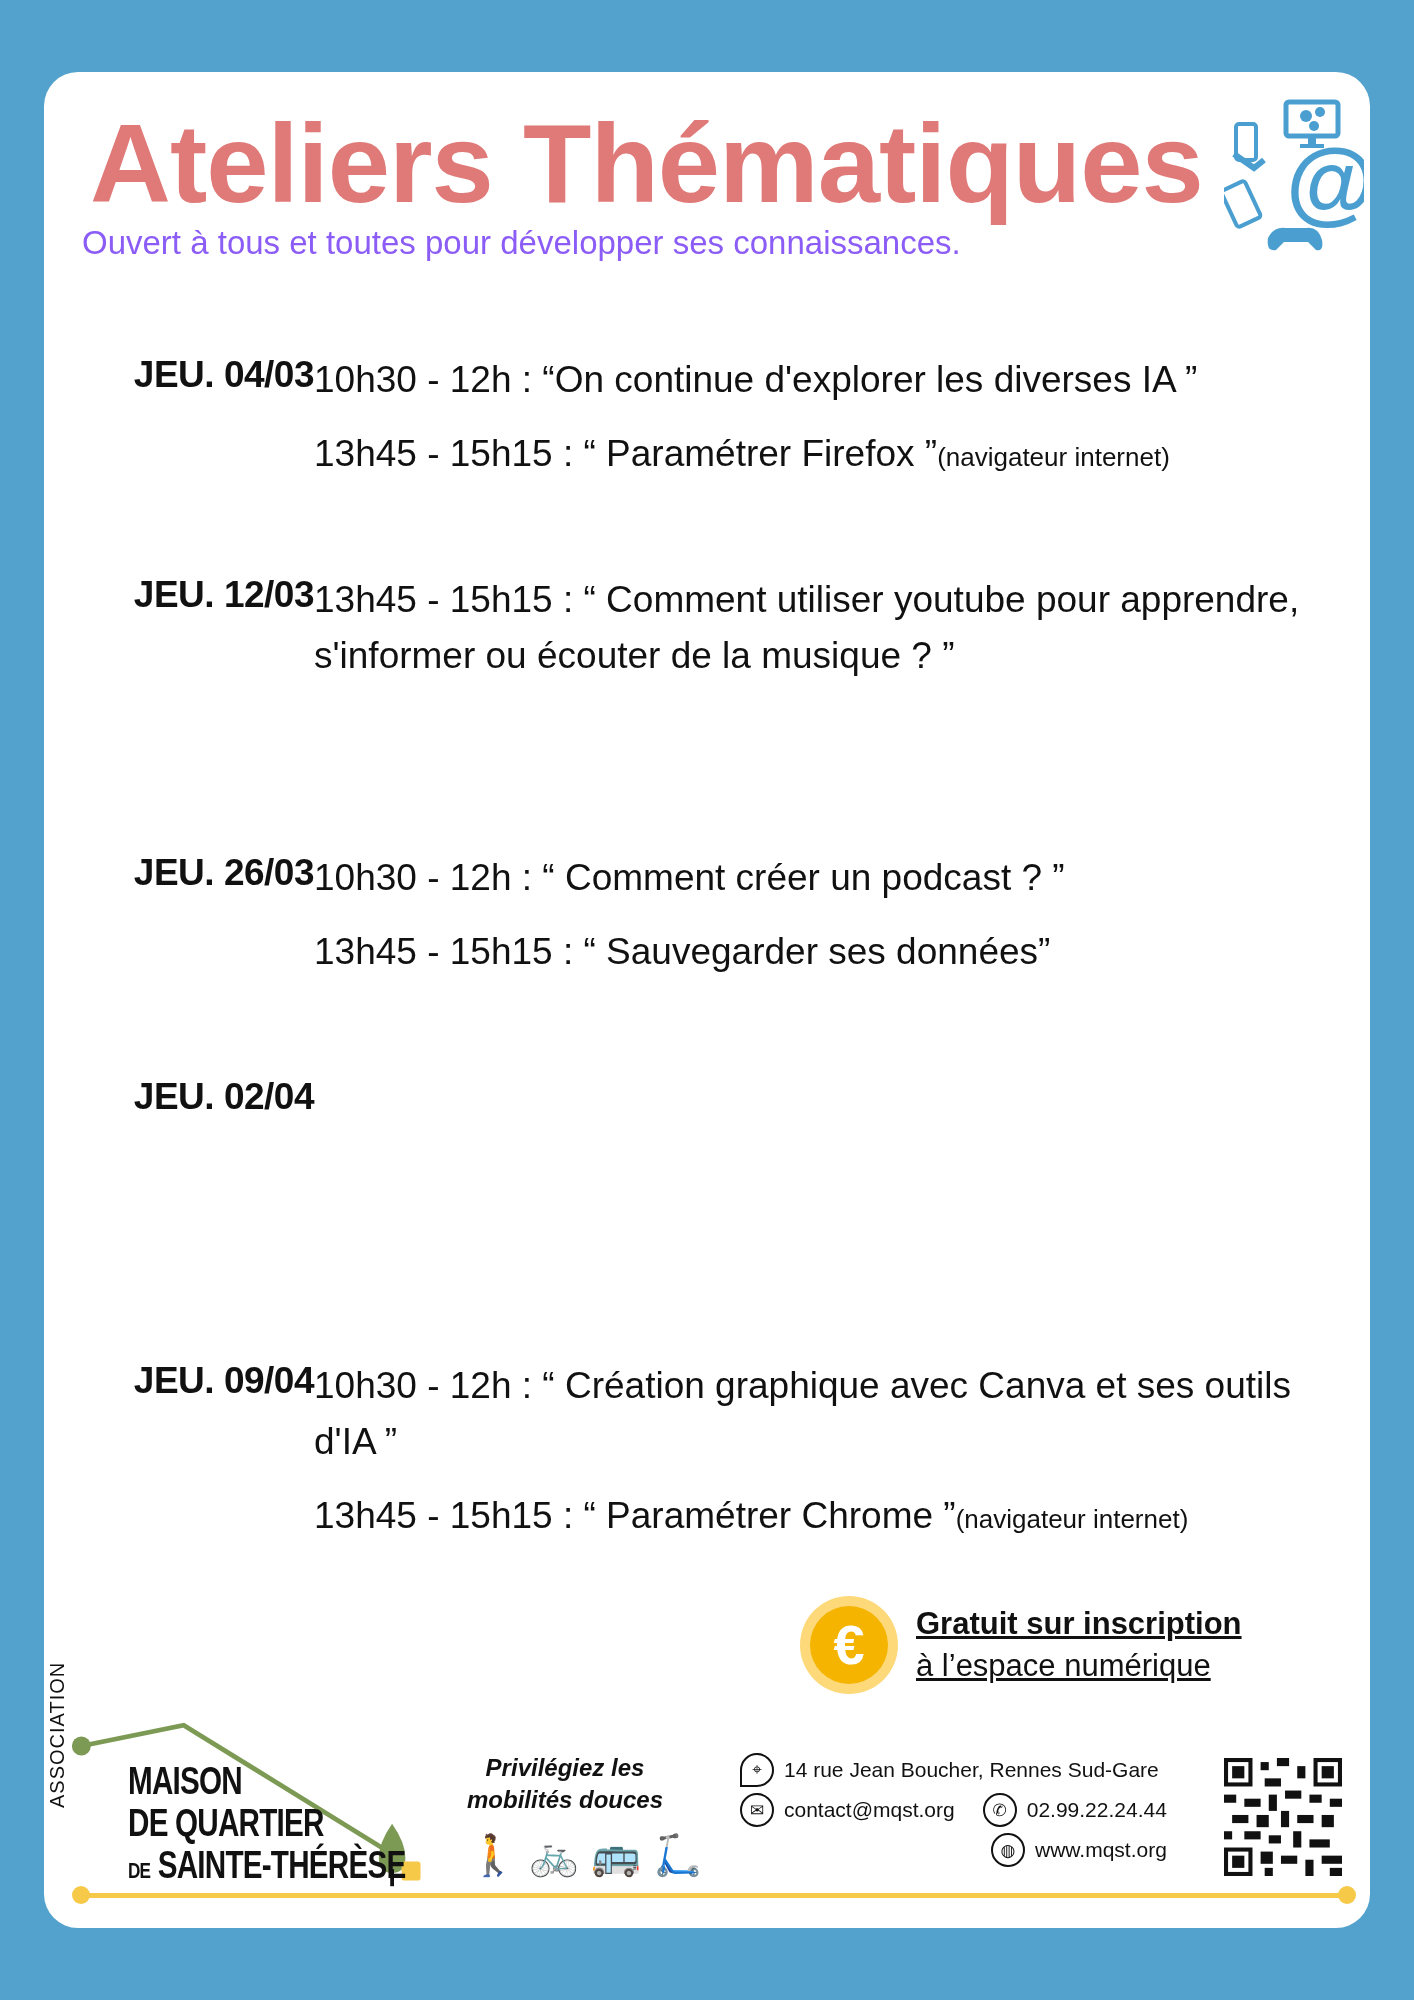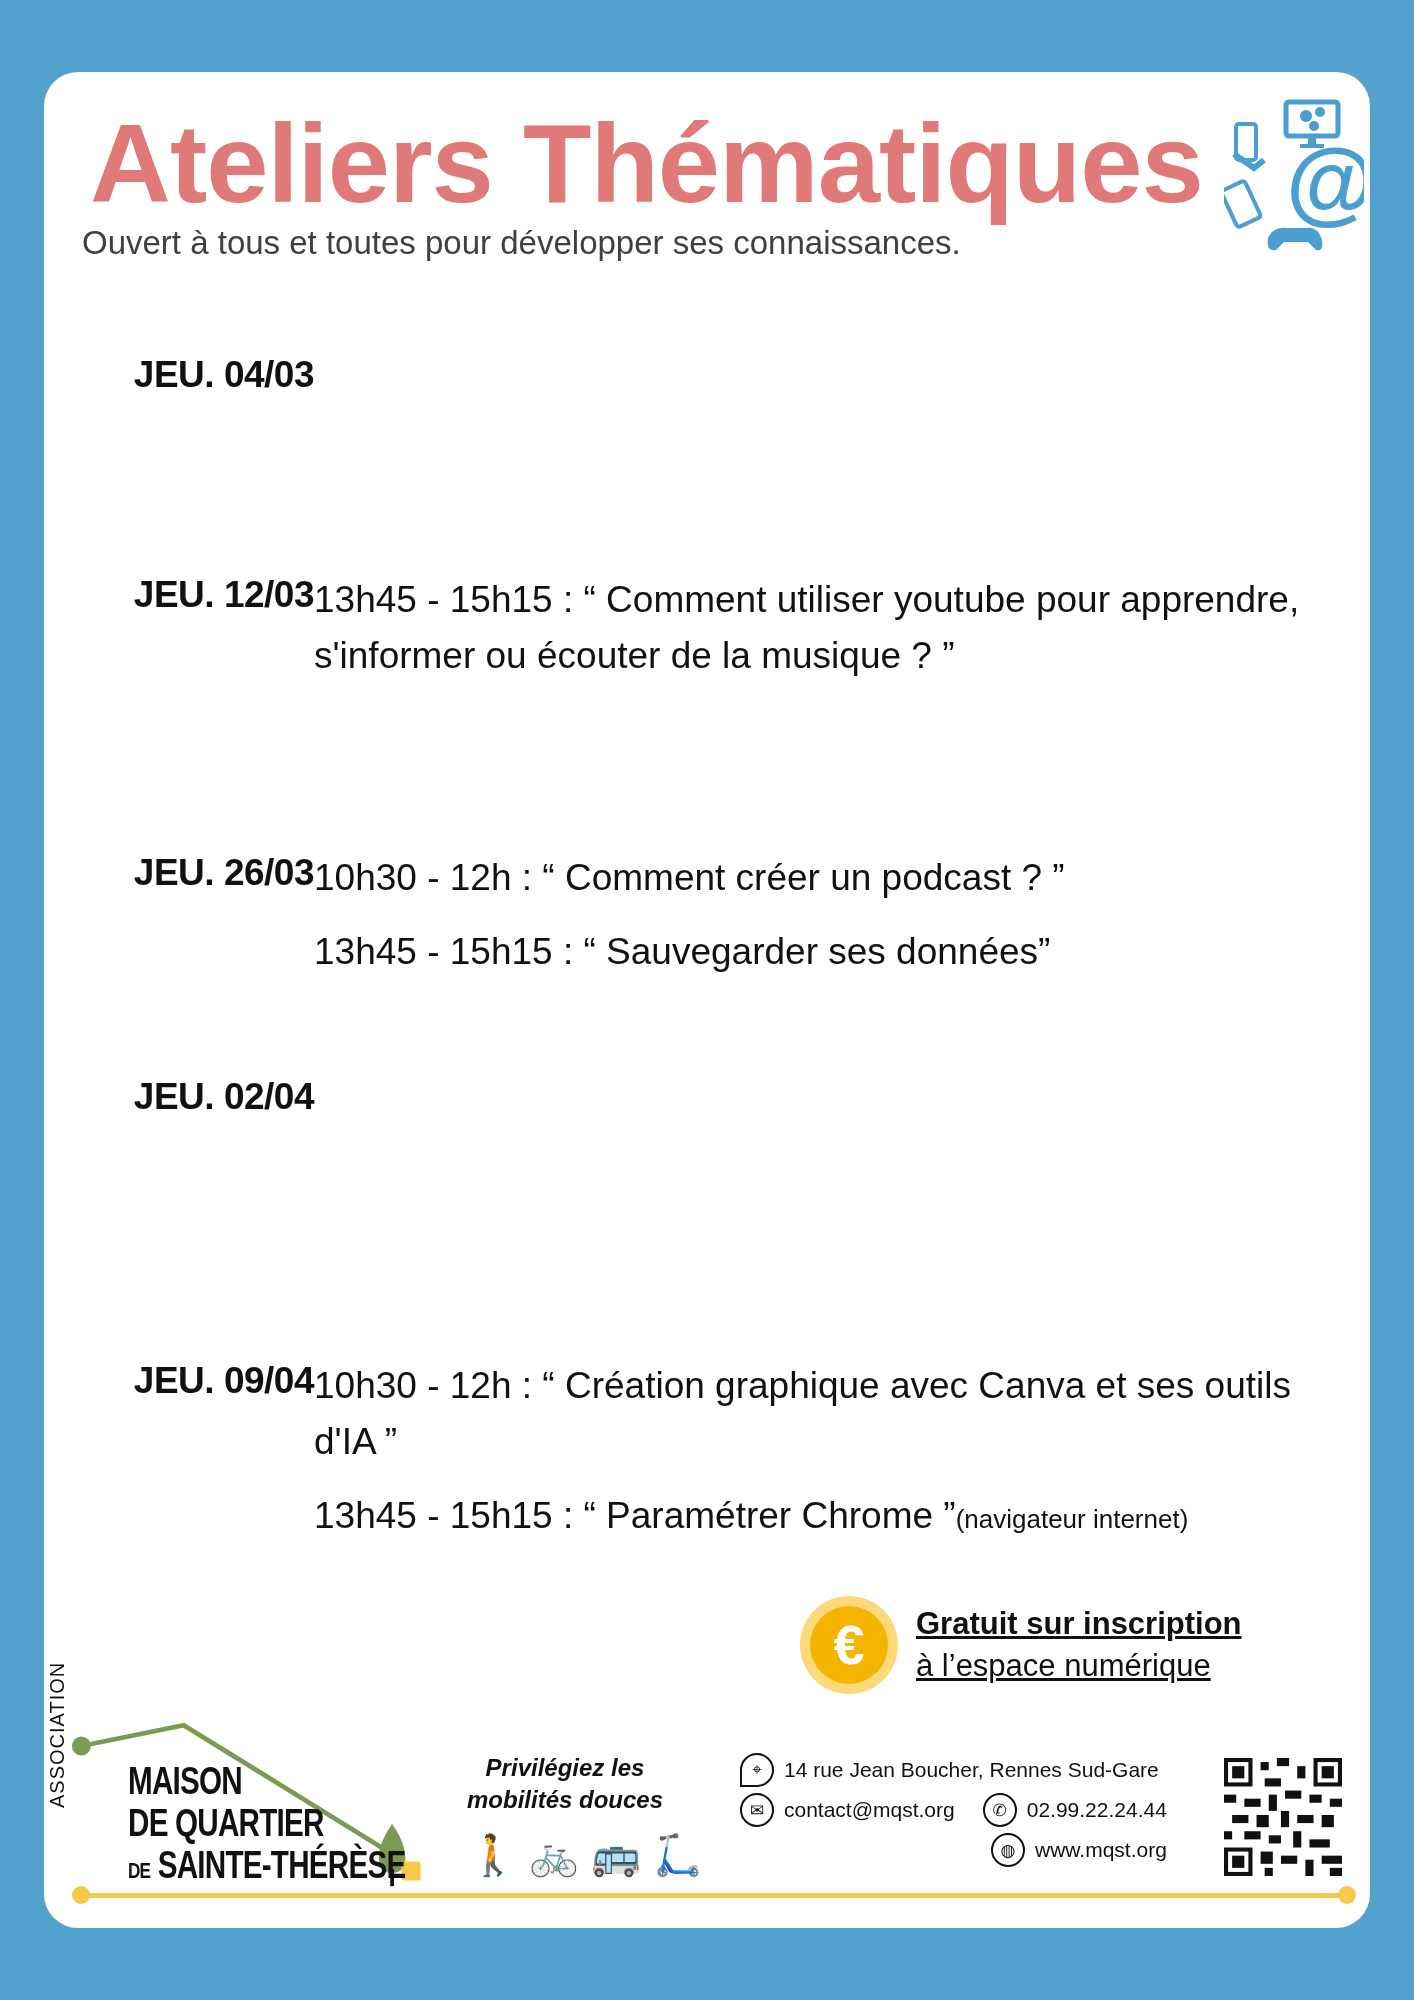--- a/index.html
+++ b/index.html
@@ -1,20 +1,20 @@
 <!DOCTYPE html>
 <html><head>
 <meta charset="utf-8">
 <style>
   * { box-sizing: border-box; margin: 0; padding: 0; }
   html, body { width: 1414px; height: 2000px; }
   body { background: #52a2cd; font-family: "Liberation Sans", sans-serif; color: #111; position: relative; overflow: hidden; }
   .card { position: absolute; left: 44px; top: 72px; width: 1326px; height: 1856px; background: #fff; border-radius: 34px; }
   .title { position: absolute; left: 38px; top: 36px; font-size: 112px; font-weight: bold; color: #e07a78; letter-spacing: -1px; line-height: 1; margin-left: 8px; }
-  .subtitle { position: absolute; left: 38px; top: 152px; font-size: 33px; color: #404040; }
+  .subtitle { position: absolute; left: 38px; top: 152px; font-size: 33px; color: #8b5cf6; }
   .hdr-icons { position: absolute; left: 1180px; top: 16px; width: 140px; height: 170px; }
   .sessions { position: absolute; left: 28px; top: 280px; width: 1290px; }
   .day { display: flex; margin-bottom: 0; position: absolute; left: 0; width: 100%; }
   .date { width: 242px; font-weight: bold; font-size: 37px; letter-spacing: -0.5px; padding-top: 2px; text-align: right; }
   .slots { flex: 1; font-size: 37px; line-height: 56px; }
   .slot { margin-bottom: 18px; }
   .note { font-size: 26px; }
   .free { position: absolute; left: 756px; top: 1524px; display: flex; align-items: center; }
   .coin { width: 98px; height: 98px; border-radius: 50%; background: #fdd97a; position: relative; }
   .coin-inner { position: absolute; left: 10px; top: 10px; width: 78px; height: 78px; border-radius: 50%; background: #f4b400; color: #fff; font-size: 56px; font-weight: bold; text-align: center; line-height: 78px; }
@@ -49,20 +49,24 @@
     <rect x="12" y="36" width="20" height="36" rx="3" fill="none" stroke="#4a9fd0" stroke-width="4"></rect>
     <path d="M10 66 L30 80 L40 72" fill="none" stroke="#4a9fd0" stroke-width="6"></path>
     <text x="62" y="125" font-size="92" font-weight="bold" fill="#4a9fd0" font-family="Liberation Sans, sans-serif">@</text>
     <rect x="4" y="96" width="26" height="40" rx="3" transform="rotate(-25 17 116)" fill="none" stroke="#4a9fd0" stroke-width="4"></rect>
     <path d="M44 150 Q50 138 62 140 L82 140 Q94 138 98 152 Q100 164 92 162 L84 154 L60 154 L52 162 Q42 164 44 150 Z" fill="#4a9fd0"></path>
   </svg>
 
   <div class="sessions">
     <div class="day" style="top:0">
       <div class="date">JEU. 04/03</div>
+      <div class="slots">
+        <div class="slot"><span>10h30 - 12h : “On continue d'explorer les diverses IA ”</span></div>
+        <div class="slot"><span>13h45 - 15h15 : “ Paramétrer Firefox ”</span><span class="note">(navigateur internet)</span></div>
+      </div>
     </div>
     <div class="day" style="top:220px">
       <div class="date">JEU. 12/03</div>
       <div class="slots">
         <div class="slot" style="width:1030px"><span>13h45 - 15h15 : “ Comment utiliser youtube pour apprendre, s'informer ou écouter de la musique ? ”</span></div>
       </div>
     </div>
     <div class="day" style="top:498px">
       <div class="date">JEU. 26/03</div>
       <div class="slots">

